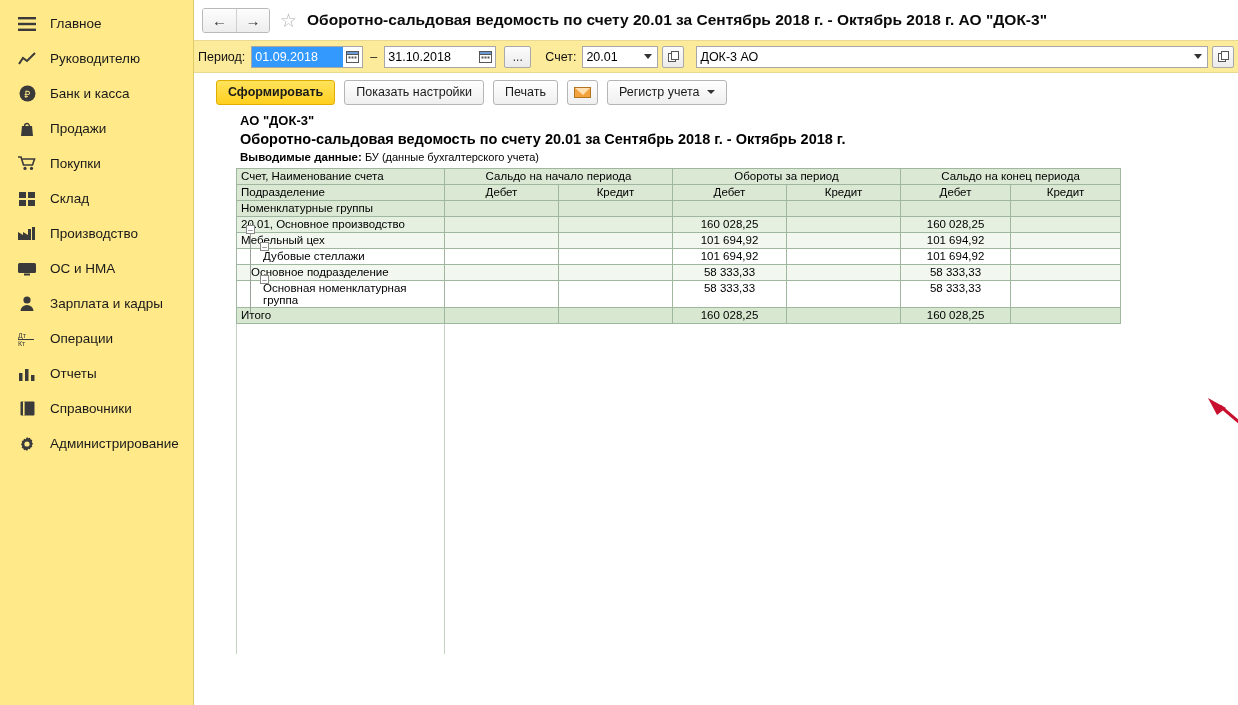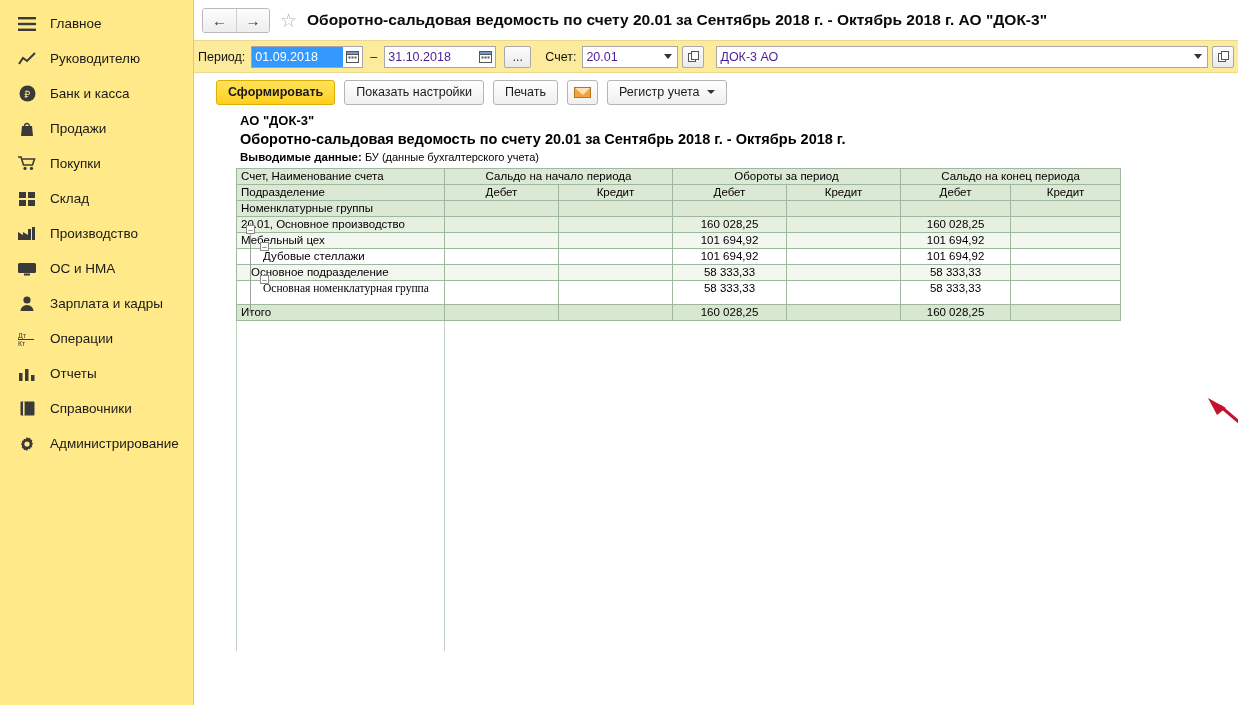--- a/index.html
+++ b/index.html
@@ -125,30 +125,30 @@
     position: relative;
   }
   .field input {
     border: 0;
     outline: none;
     height: 20px;
     font-family: "Liberation Sans", sans-serif;
     font-size: 12.5px;
     padding: 0 3px;
     background: transparent;
-    color: #4c1d95;
+    color: #000000;
     width: 100%;
   }
   .field.selected input {
     background: #3399ff;
     color: #ffffff;
   }
   .fld-date { width: 112px; }
   .fld-date2 { width: 112px; }
-  .fld-account { width: 96px; }
+  .fld-account { width: 76px; }
   .fld-org { width: 380px; flex: 1 1 auto; }
   .btn-mini {
     width: 19px;
     height: 20px;
     display: flex;
     align-items: center;
     justify-content: center;
     color: #444;
     font-size: 11px;
     flex: 0 0 19px;
@@ -639,21 +639,21 @@
               <td style="padding-left:14px;">Основное подразделение</td>
               <td class="num"></td>
               <td class="num"></td>
               <td class="num">58 333,33</td>
               <td class="num"></td>
               <td class="num">58 333,33</td>
               <td class="num"></td>
             </tr>
 
             <tr class="row-l3">
-              <td style="padding-left:26px; height:24px;font-family:Liberation Serif, serif;">Основная номенклатурная группа</td>
+              <td style="padding-left:26px; height:24px;">Основная номенклатурная группа</td>
               <td class="num"></td>
               <td class="num"></td>
               <td class="num">58 333,33</td>
               <td class="num"></td>
               <td class="num">58 333,33</td>
               <td class="num"></td>
             </tr>
 
             <tr class="total">
               <td>Итого</td>

